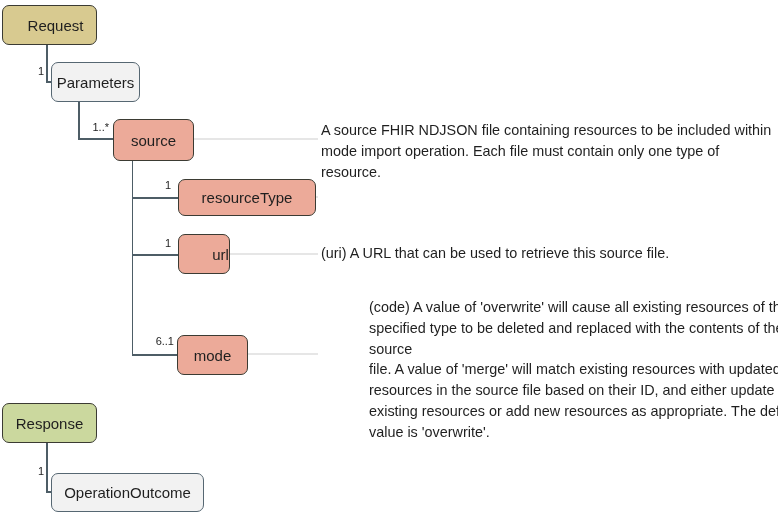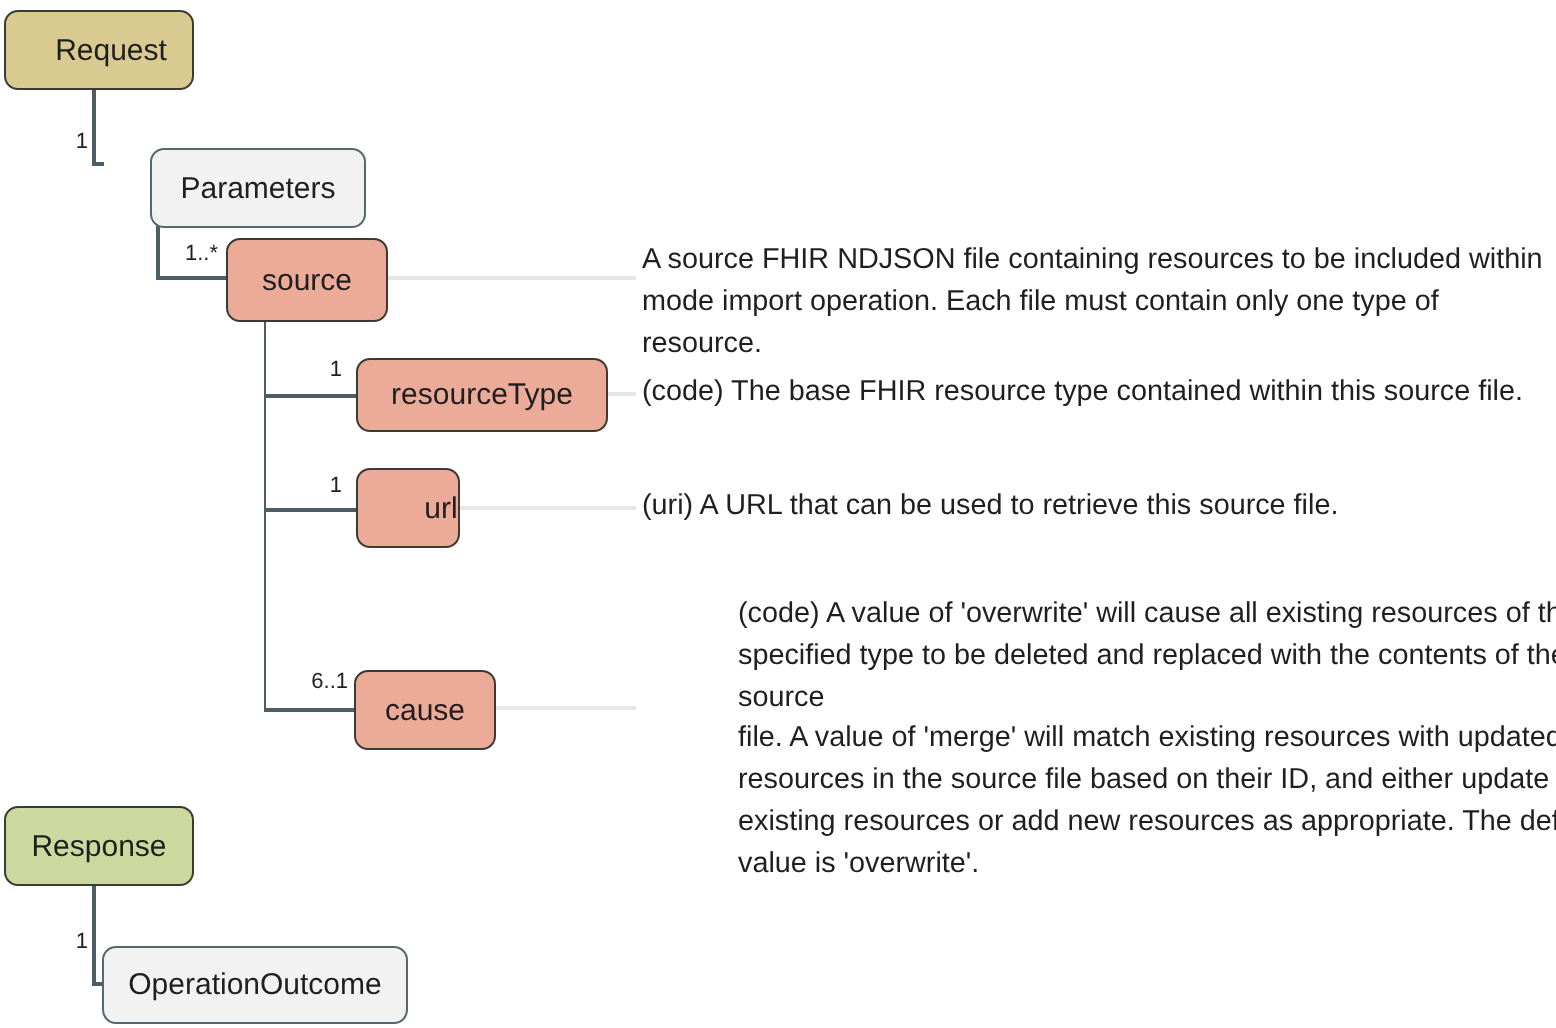--- a/index.html
+++ b/index.html
@@ -74,58 +74,57 @@
 
   <div class="dline" style="left:194px; top:138px; width:124px; height:1.5px;"></div>
   <div class="dline" style="left:293px; top:196px; width:25px; height:1.5px;"></div>
   <div class="dline" style="left:230px; top:253px; width:88px; height:1.5px;"></div>
   <div class="dline" style="left:248px; top:353px; width:70px; height:1.5px;"></div>
 
   <div class="node tan" style="left:2px; top:5px; width:95px; height:40px;">
     <span>Request</span>
   </div>
 
-  <div class="node neutral" style="left:51px; top:74px; width:108px; height:40px;margin-left:24px;">
+  <div class="node neutral" style="left:51px; top:62px; width:89px; height:40px;">
     <span>Parameters</span>
   </div>
 
   <div class="node salmon" style="left:113px; top:119px; width:81px; height:42px;text-align:center;">
     <span>source</span>
   </div>
 
-  <div class="node salmon" style="left:178px; top:179px; width:126px; height:37px;text-align:right;">
+  <div class="node salmon" style="left:178px; top:179px; width:138px; height:37px;text-align:right;">
     <span>resourceType</span>
   </div>
 
   <div class="node salmon" style="left:178px; top:234px; width:52px; height:40px;padding-left:33px;">
     <span>url</span>
   </div>
 
   <div class="node salmon" style="left:177px; top:335px; width:71px; height:40px;">
-    <span>cause</span>
+    <span>mode</span>
   </div>
 
   <div class="node green" style="left:2px; top:403px; width:95px; height:40px;">
     <span>Response</span>
   </div>
 
   <div class="node neutral" style="left:51px; top:473px; width:153px; height:39px;">
     <span>OperationOutcome</span>
   </div>
 
   <span class="card" style="left:20px; top:65px; width:24px;">1</span>
   <span class="card" style="left:70px; top:121px; width:39px;">1..*</span>
   <span class="card" style="left:147px; top:179px; width:24px;">1</span>
   <span class="card" style="left:147px; top:237px; width:24px;">1</span>
   <span class="card" style="left:140px; top:335px; width:34px;">6..1</span>
   <span class="card" style="left:20px; top:465px; width:24px;">1</span>
 
   <div class="desc" style="left:321px; top:120px;">A source FHIR NDJSON file containing resources to be included within
 mode import operation. Each file must contain only one type of resource.</div>
-  <div class="desc" style="left:321px; top:186px;">(code) The base FHIR resource type contained within this source file.</div>
   <div class="desc" style="left:321px; top:243px;">(uri) A URL that can be used to retrieve this source file.</div>
   <div class="desc" style="left:321px; top:297px;margin-left:48px;">(code) A value of 'overwrite' will cause all existing resources of the
 specified type to be deleted and replaced with the contents of the source
 file. A value of 'merge' will match existing resources with updated
 resources in the source file based on their ID, and either update the
 existing resources or add new resources as appropriate. The default
 value is 'overwrite'.</div>
 
 </div>
 

